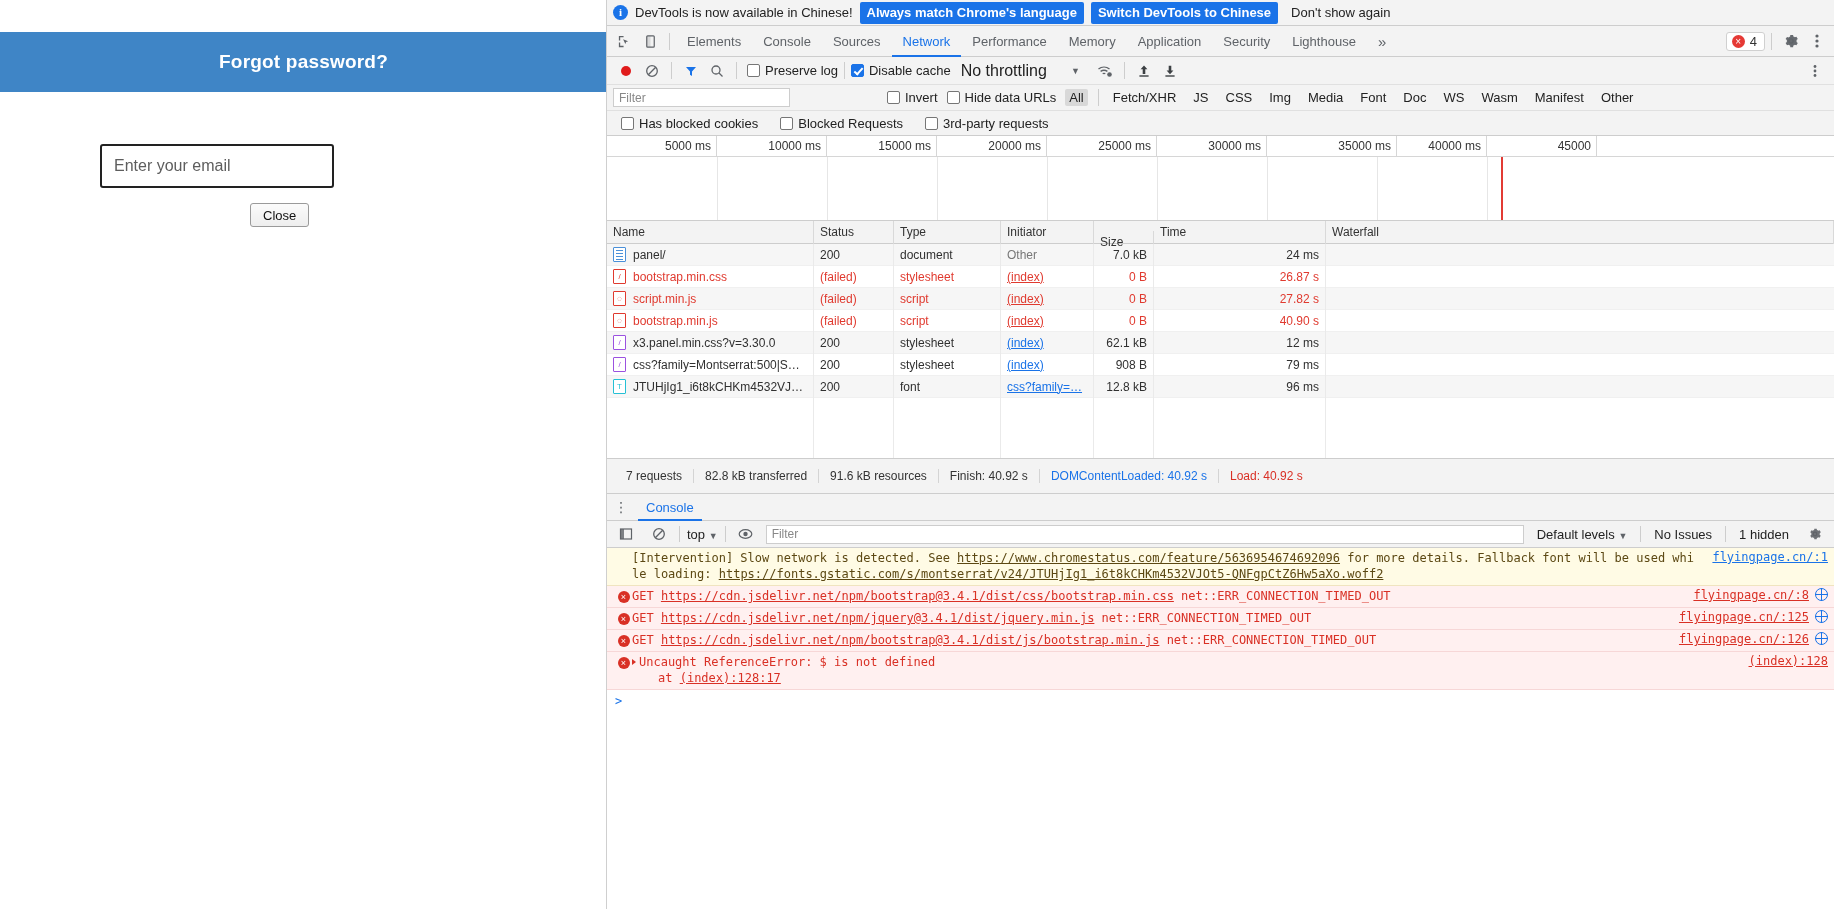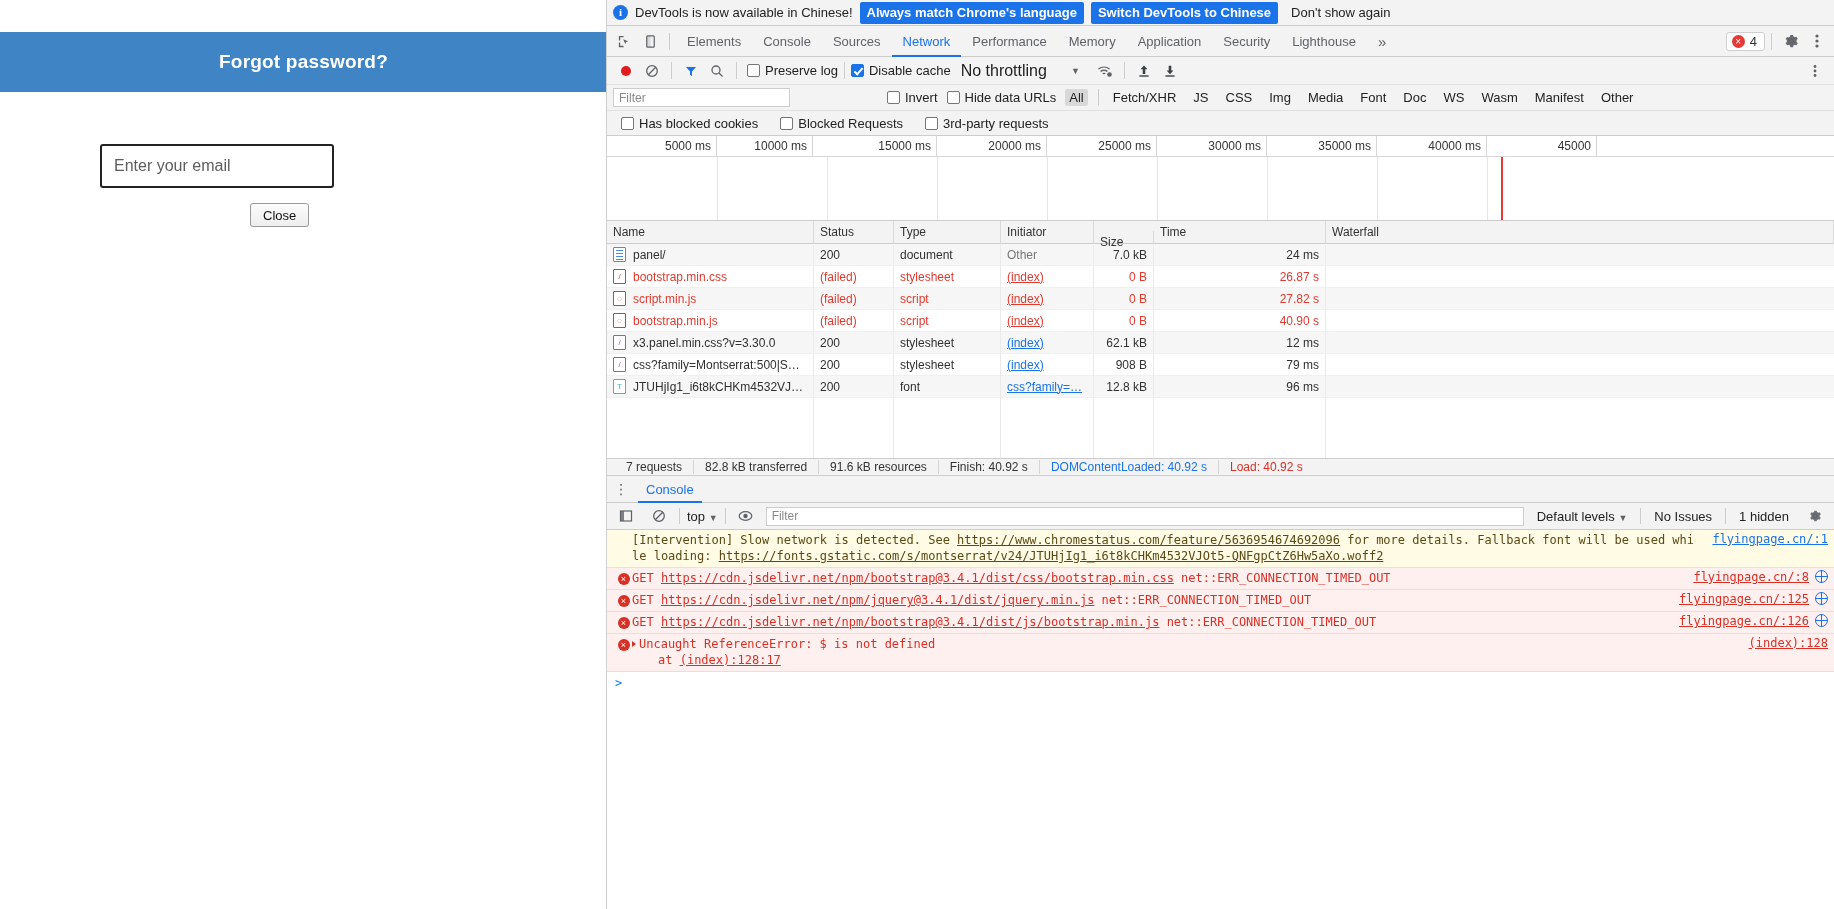--- a/index.html
+++ b/index.html
@@ -252,21 +252,21 @@
   .rsicon.js-f { border-color:#e03a2f; color:#e03a2f; }
   .rsicon.font { border-color:#25c0d5; color:#25c0d5; }
   .rsicon span {
     position:absolute; left:0; right:0; top:0; bottom:0;
     font-size:8px; line-height:13px; text-align:center;
     font-family:"Liberation Sans", sans-serif;
   }
 
   
   #summary {
-    height: 18px; display: flex; align-items: center;
+    height: 36px; display: flex; align-items: center;
     border-top: 1px solid #cdcdcd; border-bottom: 1px solid #cdcdcd;
     background: #f3f3f3; font-size: 12px; color: #333;
     padding: 0 8px;
   }
   #summary .seg { padding: 0 11px; border-right: 1px solid #d4d4d4; }
   #summary .seg:last-child { border-right: none; }
   #summary .blue { color: #1a73e8; }
   #summary .red { color: #d93025; }
 
   
@@ -500,26 +500,26 @@
       </label>
       <label class="ck">
         <span class="box"></span>
         <span>3rd-party requests</span>
       </label>
     </div>
 
     <div id="timeline">
       <div id="ticks">
         <div class="tick" style="left:0;width:110px;">5000 ms</div>
-        <div class="tick" style="left:96px;width:110px;">10000 ms</div>
+        <div class="tick" style="left:110px;width:110px;">10000 ms</div>
         <div class="tick" style="left:220px;width:110px;">15000 ms</div>
         <div class="tick" style="left:330px;width:110px;">20000 ms</div>
         <div class="tick" style="left:440px;width:110px;">25000 ms</div>
         <div class="tick" style="left:550px;width:110px;">30000 ms</div>
-        <div class="tick" style="left:660px;width:110px;">35000 ms</div>
+        <div class="tick" style="left:680px;width:110px;">35000 ms</div>
         <div class="tick" style="left:770px;width:110px;">40000 ms</div>
         <div class="tick" style="left:880px;width:110px;">45000</div>
       </div>
       <div id="overview">
         <div class="vline" style="left:110px"></div>
         <div class="vline" style="left:220px"></div>
         <div class="vline" style="left:330px"></div>
         <div class="vline" style="left:440px"></div>
         <div class="vline" style="left:550px"></div>
         <div class="vline" style="left:660px"></div>

